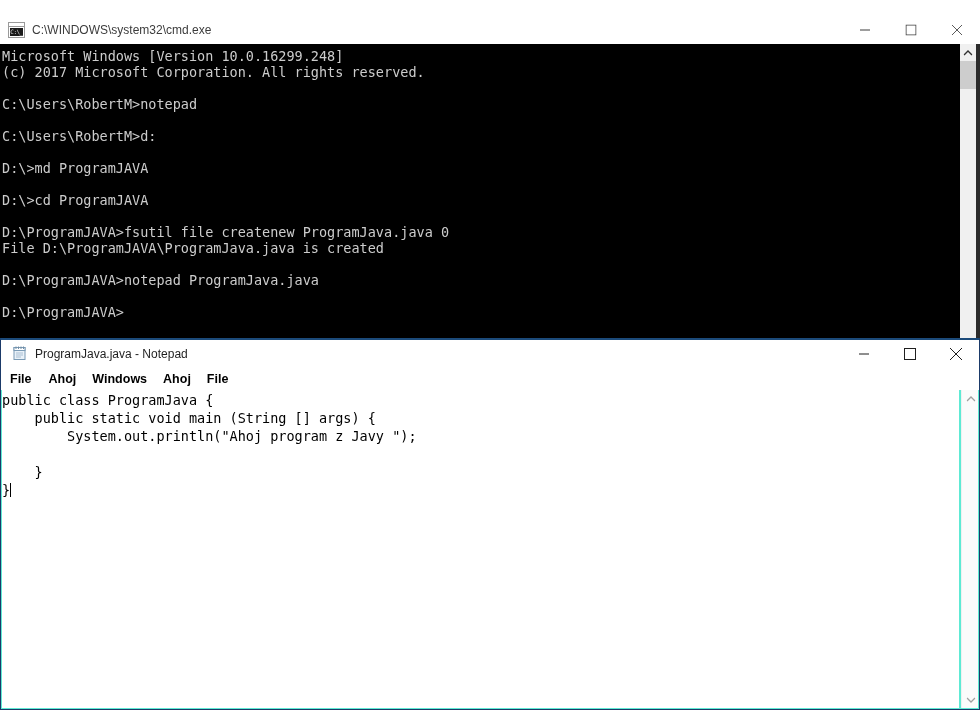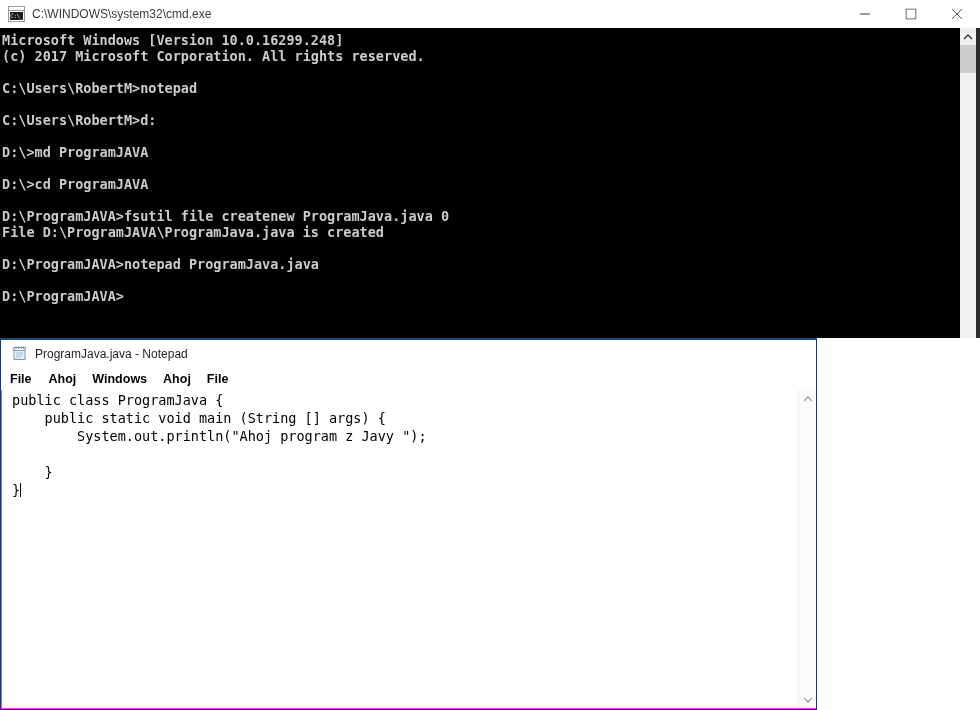--- a/index.html
+++ b/index.html
@@ -11,21 +11,21 @@
     width: 980px;
     height: 710px;
     position: relative;
     overflow: hidden;
     font-family: "Liberation Sans", sans-serif;
   }
 
   
   #cmd-window {
     position: absolute;
-    left: 0; top: 0;
+    left: 0; top: 16px;
     width: 980px;
     height: 338px;
     background: #84cc16;
     overflow: hidden;
   }
   #cmd-titlebar {
     position: absolute;
     left: 0; top: 0;
     width: 980px;
     height: 28px;
@@ -90,21 +90,20 @@
     height: 310px;
     background: #000000;
     font-family: "DejaVu Sans Mono", monospace;
     font-size: 13.5px;
     line-height: 16px;
     color: #cccccc;
     padding: 4px 0 0 2px;
     box-sizing: border-box;
     white-space: pre;
     overflow: hidden;
-    font-weight: bold;
   }
   #cmd-scrollbar {
     position: absolute;
     right: 4px;
     top: 28px;
     width: 16px;
     height: 310px;
     background: #f0f0f0;
   }
   #cmd-sb-up {
@@ -127,23 +126,23 @@
     right: 0; top: 28px;
     width: 4px; height: 310px;
     background: #2b2b2b;
   }
 
   
   #notepad-window {
     position: absolute;
     left: 0;
     top: 338px;
-    width: 817px;
+    width: 980px;
     height: 372px;
-    background: #d946ef;
+    background: #5eead4;
     border: 1px solid #1b3a69;
     border-top: 2px solid #1b4a7a;
     box-sizing: border-box;
     overflow: hidden;
   }
   #np-titlebar {
     position: absolute;
     left: 0; top: 0;
     width: 978px;
     height: 28px;
@@ -195,21 +194,21 @@
     left: 1px;
     top: 50px;
     width: 957px;
     height: 318px;
     background: #ffffff;
     font-family: "DejaVu Sans Mono", monospace;
     font-size: 13.5px;
     line-height: 18px;
     color: #000000;
     white-space: pre;
-    padding: 1px 0 0 10px;
+    padding: 1px 0 0 0;
     box-sizing: border-box;
     overflow: hidden;
   }
   #np-caret {
     display: inline-block;
     width: 1px;
     height: 14px;
     background: #000000;
     vertical-align: -2px;
     margin-left: 0px;

